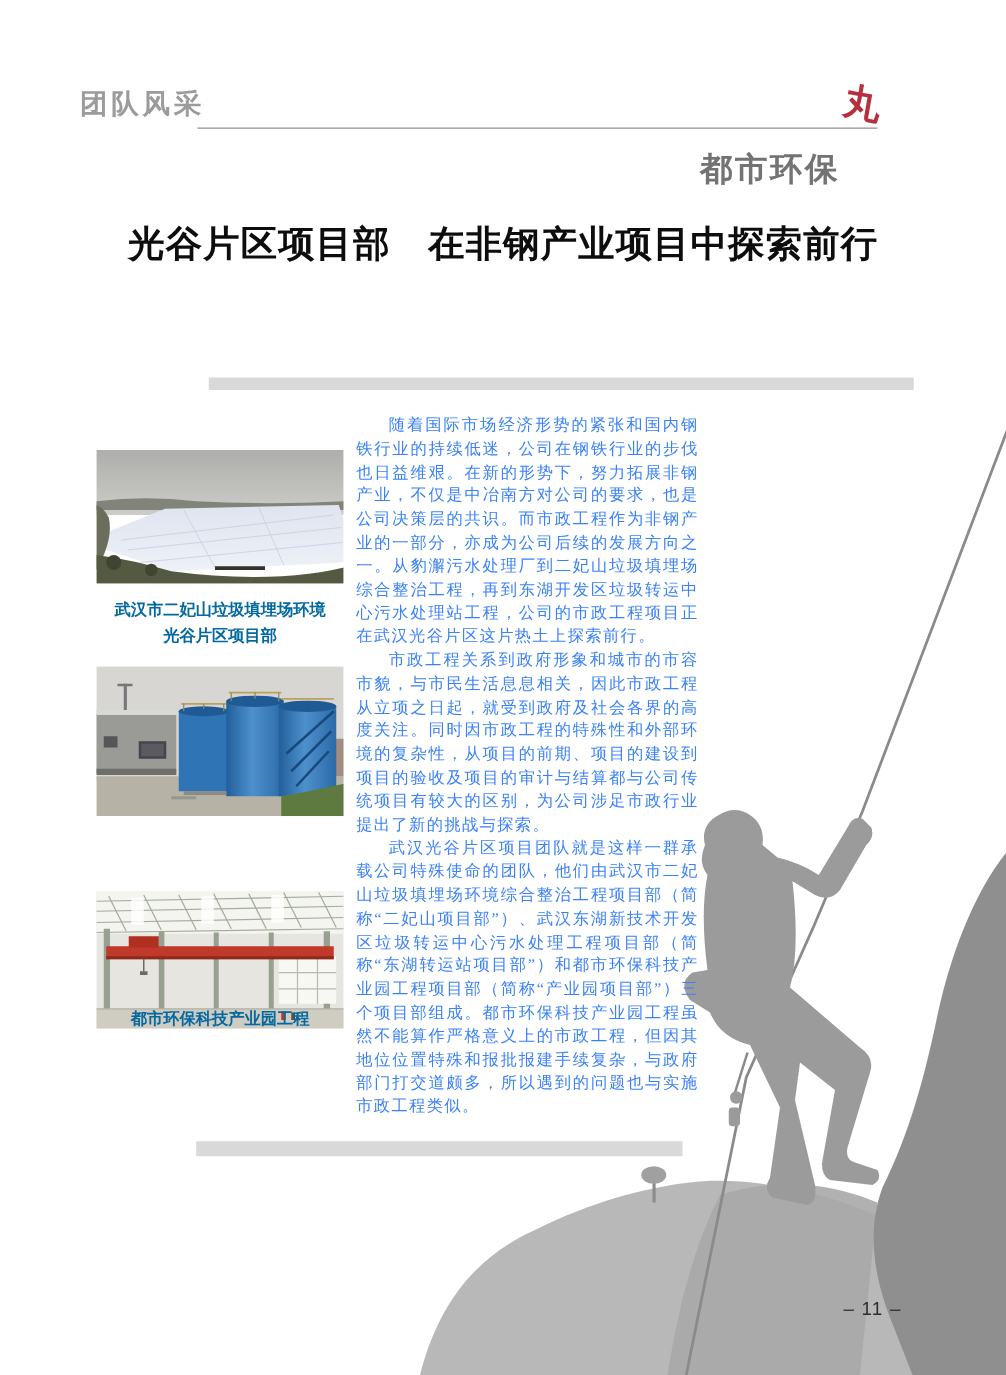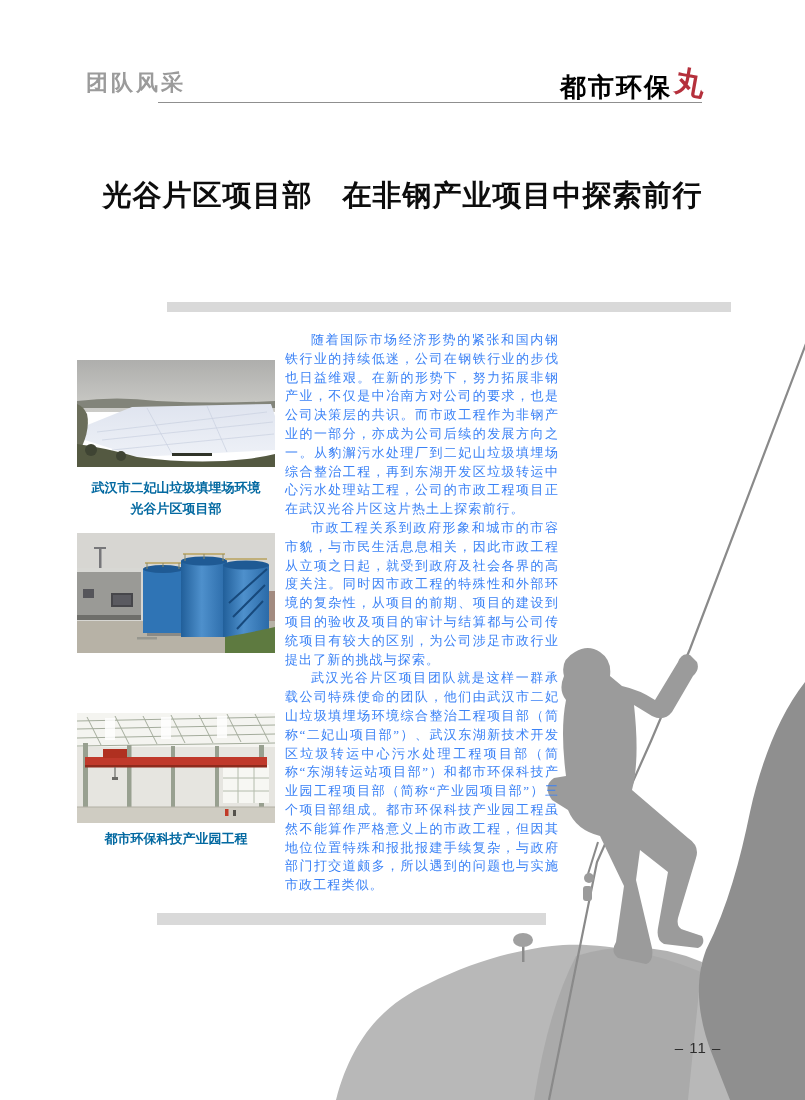--- a/index.html
+++ b/index.html
@@ -6,28 +6,29 @@
   .page{
     position:relative;width:805px;height:1100px;margin:0 auto;
     background:#ffffff;overflow:hidden;
     font-family:"Liberation Sans",sans-serif;
   }
   .bg-art{position:absolute;left:0;top:0;width:805px;height:1100px;z-index:0;}
   .layer{position:absolute;z-index:2;}
 
   
   .section-label{
-    left:86px;top:68px;font-size:22px;letter-spacing:3px;
+    left:64px;top:68px;font-size:22px;letter-spacing:3px;
     color:#9b9b9b;font-weight:bold;
   }
   .header-rule{left:158px;top:102px;width:544px;height:1px;background:#8f8f8f;}
   .brand{right:100px;top:70px;display:flex;align-items:flex-start;}
   .brand-name{
-    font-size:26px;font-weight:bold;color:#000000;letter-spacing:2px;
+    font-size:26px;font-weight:bold;color:#737373;letter-spacing:2px;
     font-family:"Liberation Sans",sans-serif;
+    margin-top:48px;
   }
   .brand-mark{
     color:var(--brand-red,#b5303c);font-size:30px;font-weight:bold;
     margin-left:3px;margin-top:-7px;display:inline-block;transform:rotate(10deg);
     font-family:"Liberation Serif",serif;
   }
 
   
   .title{
     left:0;top:176px;width:805px;text-align:center;margin:0;
@@ -46,21 +47,21 @@
   .photo-1{top:360px;height:107px;}
   .photo-2{top:533px;height:120px;}
   .photo-3{top:713px;height:110px;}
   .caption{
     left:60px;width:232px;text-align:center;
     font-size:13px;font-weight:bold;color:#0369a1;line-height:21px;
     font-family:"Liberation Sans",sans-serif;
   }
   .caption-1{top:477px;}
   .caption-2{top:659px;}
-  .caption-3{top:828px;}
+  .caption-3{top:804px;}
 
   
   .body-col{
     left:285px;top:331px;width:274px;
     font-family:"Liberation Serif",serif;
     font-size:13px;line-height:18.8px;color:#3b82f6;
     text-align:justify;letter-spacing:1.1px;
   }
   .body-col p{margin:0;text-indent:2em;}
 

